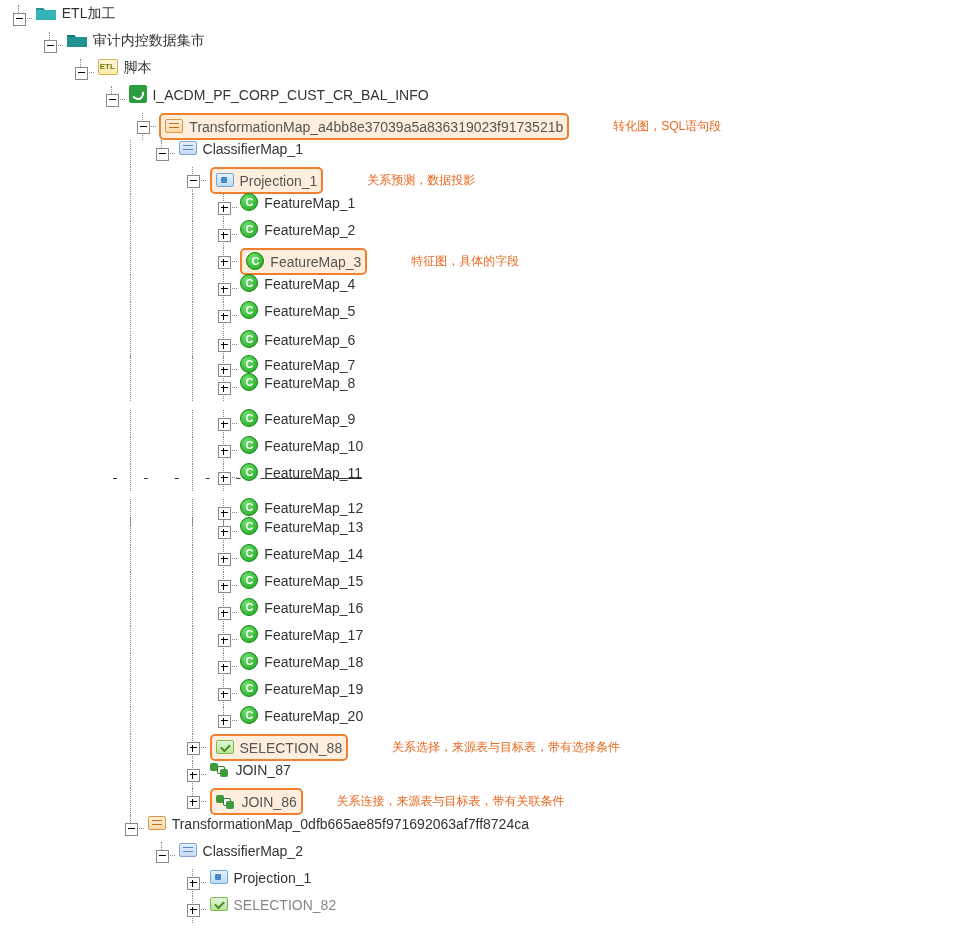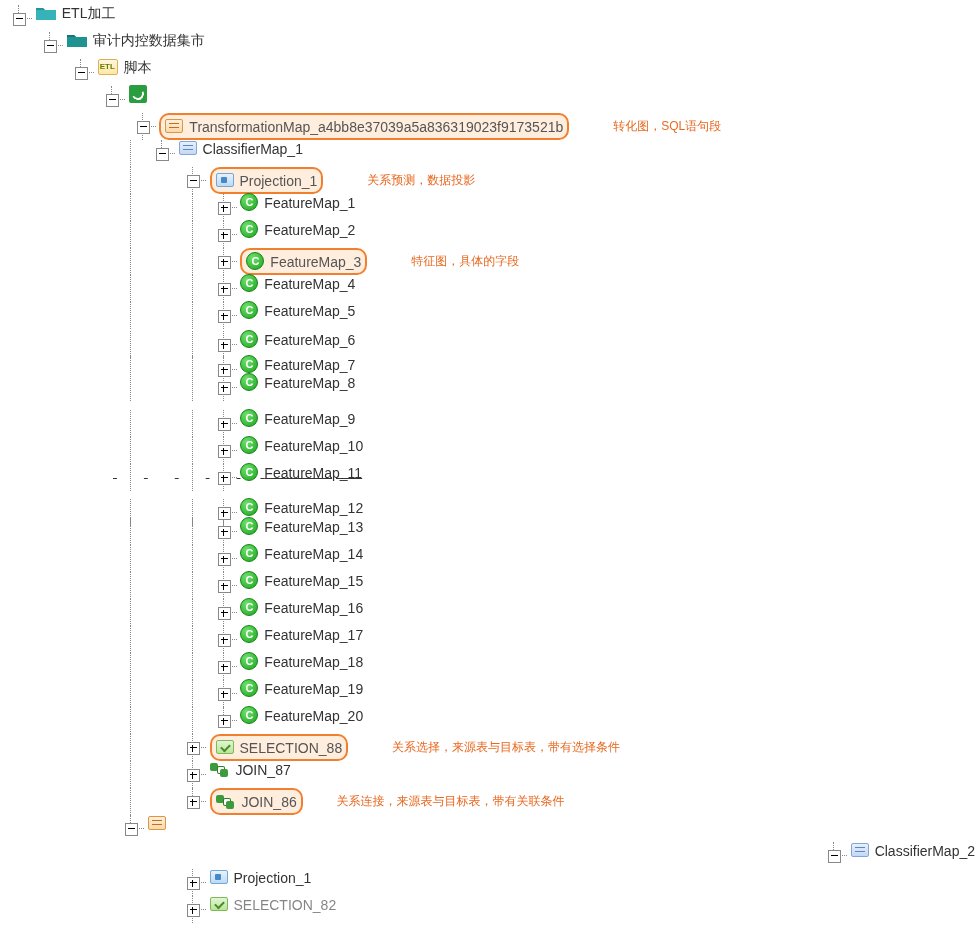--- a/index.html
+++ b/index.html
@@ -255,21 +255,21 @@
       border-radius: 2px;
       box-shadow: -3px -3px 0 -1px #fff, -3px -3px 0 0 #277e27;
     }
     .label {
       vertical-align: middle;
     }
     .highlight {
       display: inline-block;
       padding: 0 4px;
       border: 2px solid #f08030;
-      border-radius: 10px;
+      border-radius: 5px;
       background: #ffeedd;
       line-height: 22px;
       vertical-align: middle;
     }
     .highlight .label { color: #555; }
     .annotation {
       color: #e86820;
       margin-left: 40px;
       font-size: 12px;
       vertical-align: middle;
@@ -314,20 +314,21 @@
   <span class="icon icon-etl"></span>
   <span class="label">脚本</span>
 </div>
 
 <div class="row" style="top:81px;">
   <span class="indent"></span>
   <span class="indent"></span>
   <span class="indent"></span>
   <span class="indent line-ell"><span class="toggle minus"></span></span>
   <span class="icon icon-refresh"></span>
+  <span class="label">I_ACDM_PF_CORP_CUST_CR_BAL_INFO</span>
 </div>
 
 <div class="row" style="top:108px;">
   <span class="indent"></span>
   <span class="indent"></span>
   <span class="indent"></span>
   <span class="indent"></span>
   <span class="indent line-tee"><span class="toggle minus"></span></span>
   <span class="highlight">
     <span class="icon icon-map"></span>
@@ -592,23 +593,24 @@
     <span class="icon icon-join"></span>
     <span class="label">JOIN_86</span>
   </span>
   <span class="annotation" style="margin-left:30px;">关系连接，来源表与目标表，带有关联条件</span>
 </div>
 
 <div class="row" style="top:810px;">
   <span class="indent"></span><span class="indent"></span><span class="indent"></span><span class="indent"></span>
   <span class="indent line-ell"><span class="toggle minus"></span></span>
   <span class="icon icon-map"></span>
-</div>
-
-<div class="row" style="top:837px;text-align:right;">
+  <span class="label">TransformationMap_0dfb665ae85f971692063af7ff8724ca</span>
+</div>
+
+<div class="row" style="top:837px;">
   <span class="indent"></span><span class="indent"></span><span class="indent"></span><span class="indent"></span>
   <span class="indent"></span>
   <span class="indent line-ell"><span class="toggle minus"></span></span>
   <span class="icon icon-classifier"></span>
   <span class="label">ClassifierMap_2</span>
 </div>
 
 <div class="row" style="top:864px;">
   <span class="indent"></span><span class="indent"></span><span class="indent"></span><span class="indent"></span>
   <span class="indent"></span>

